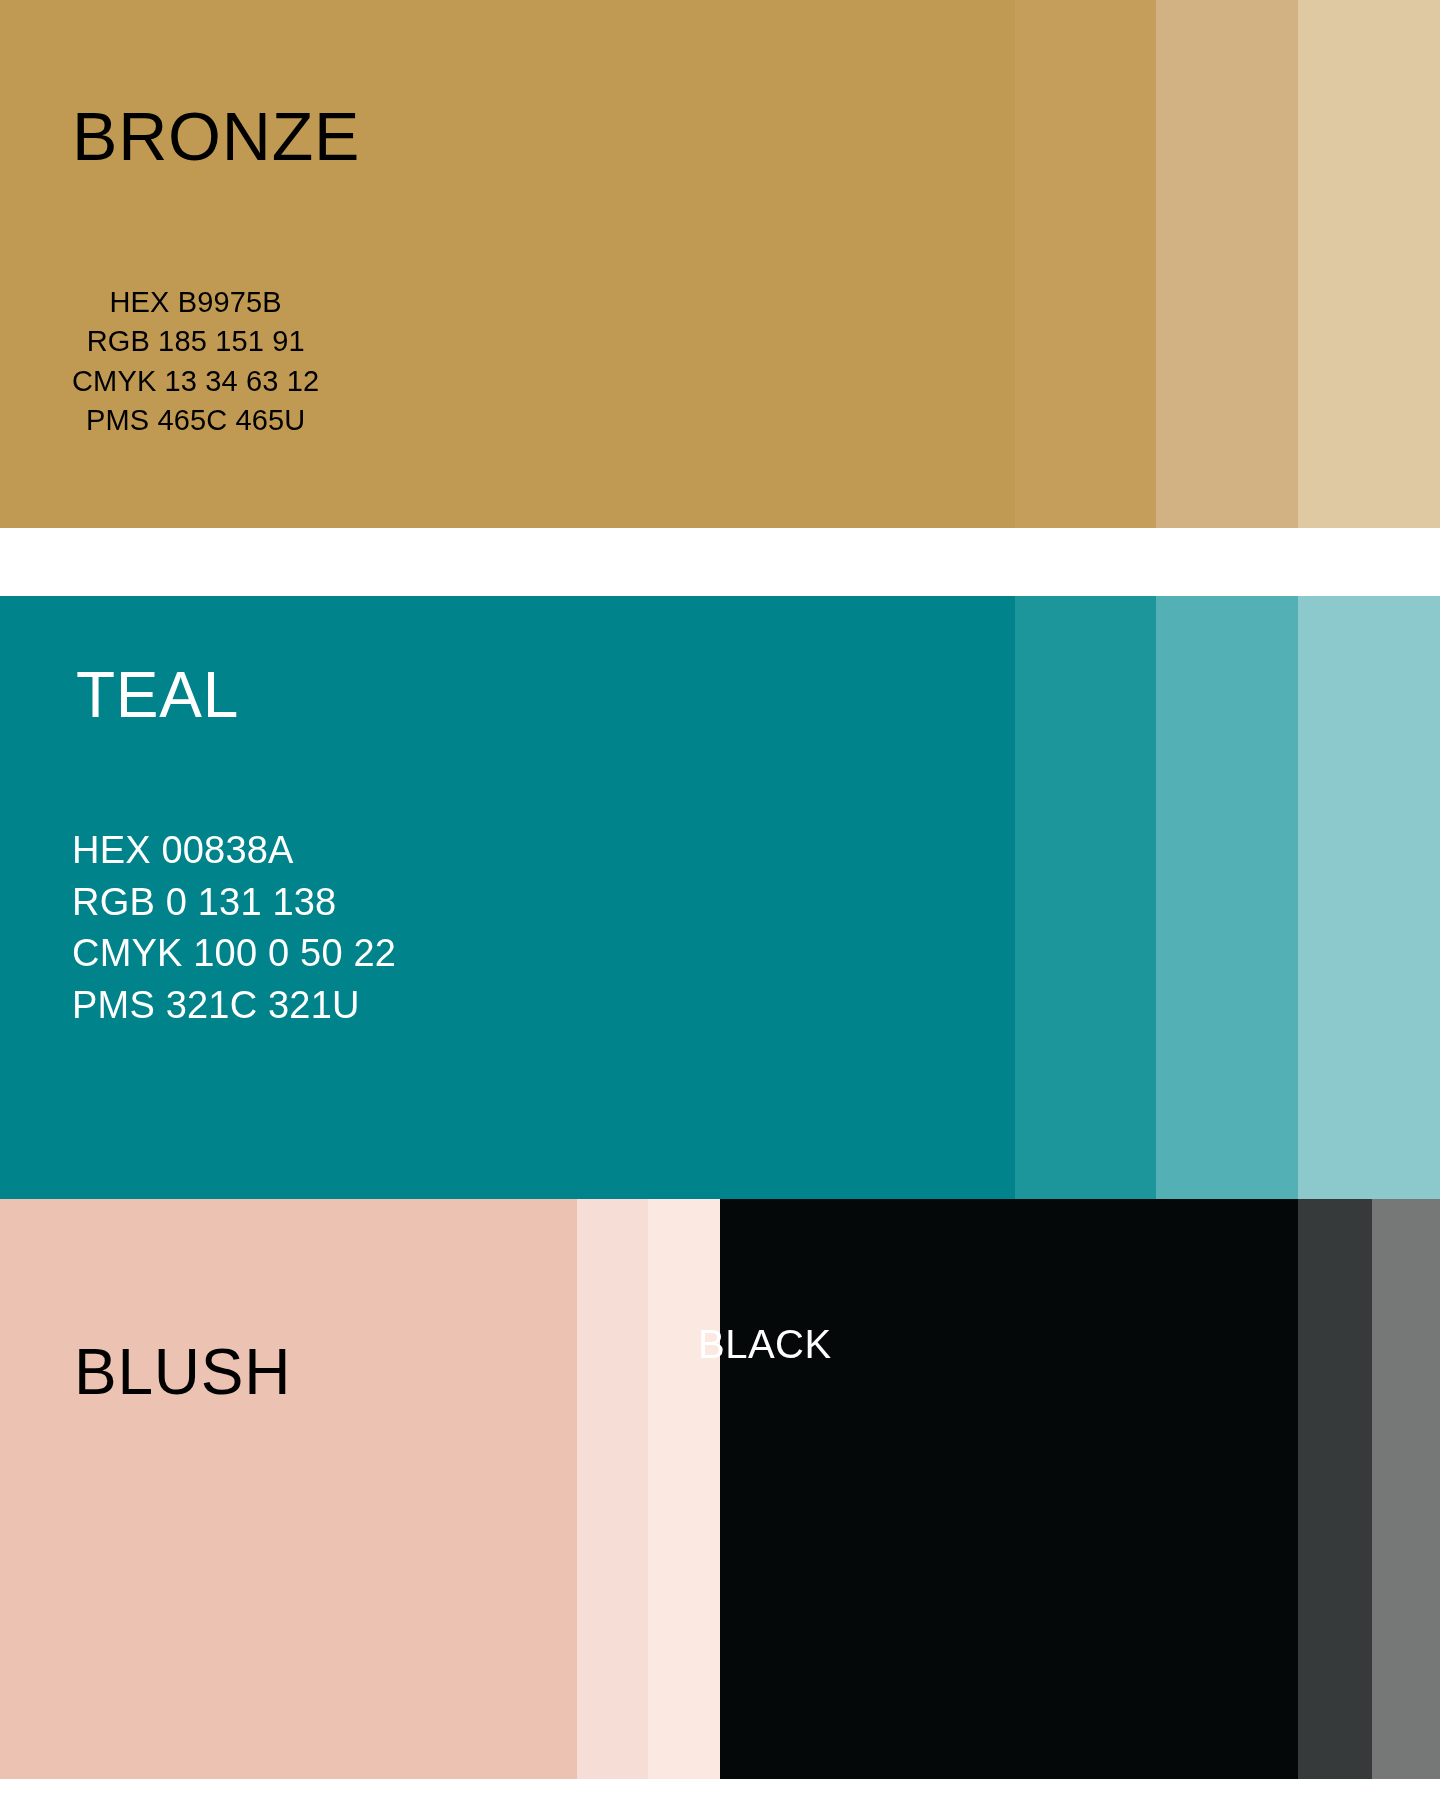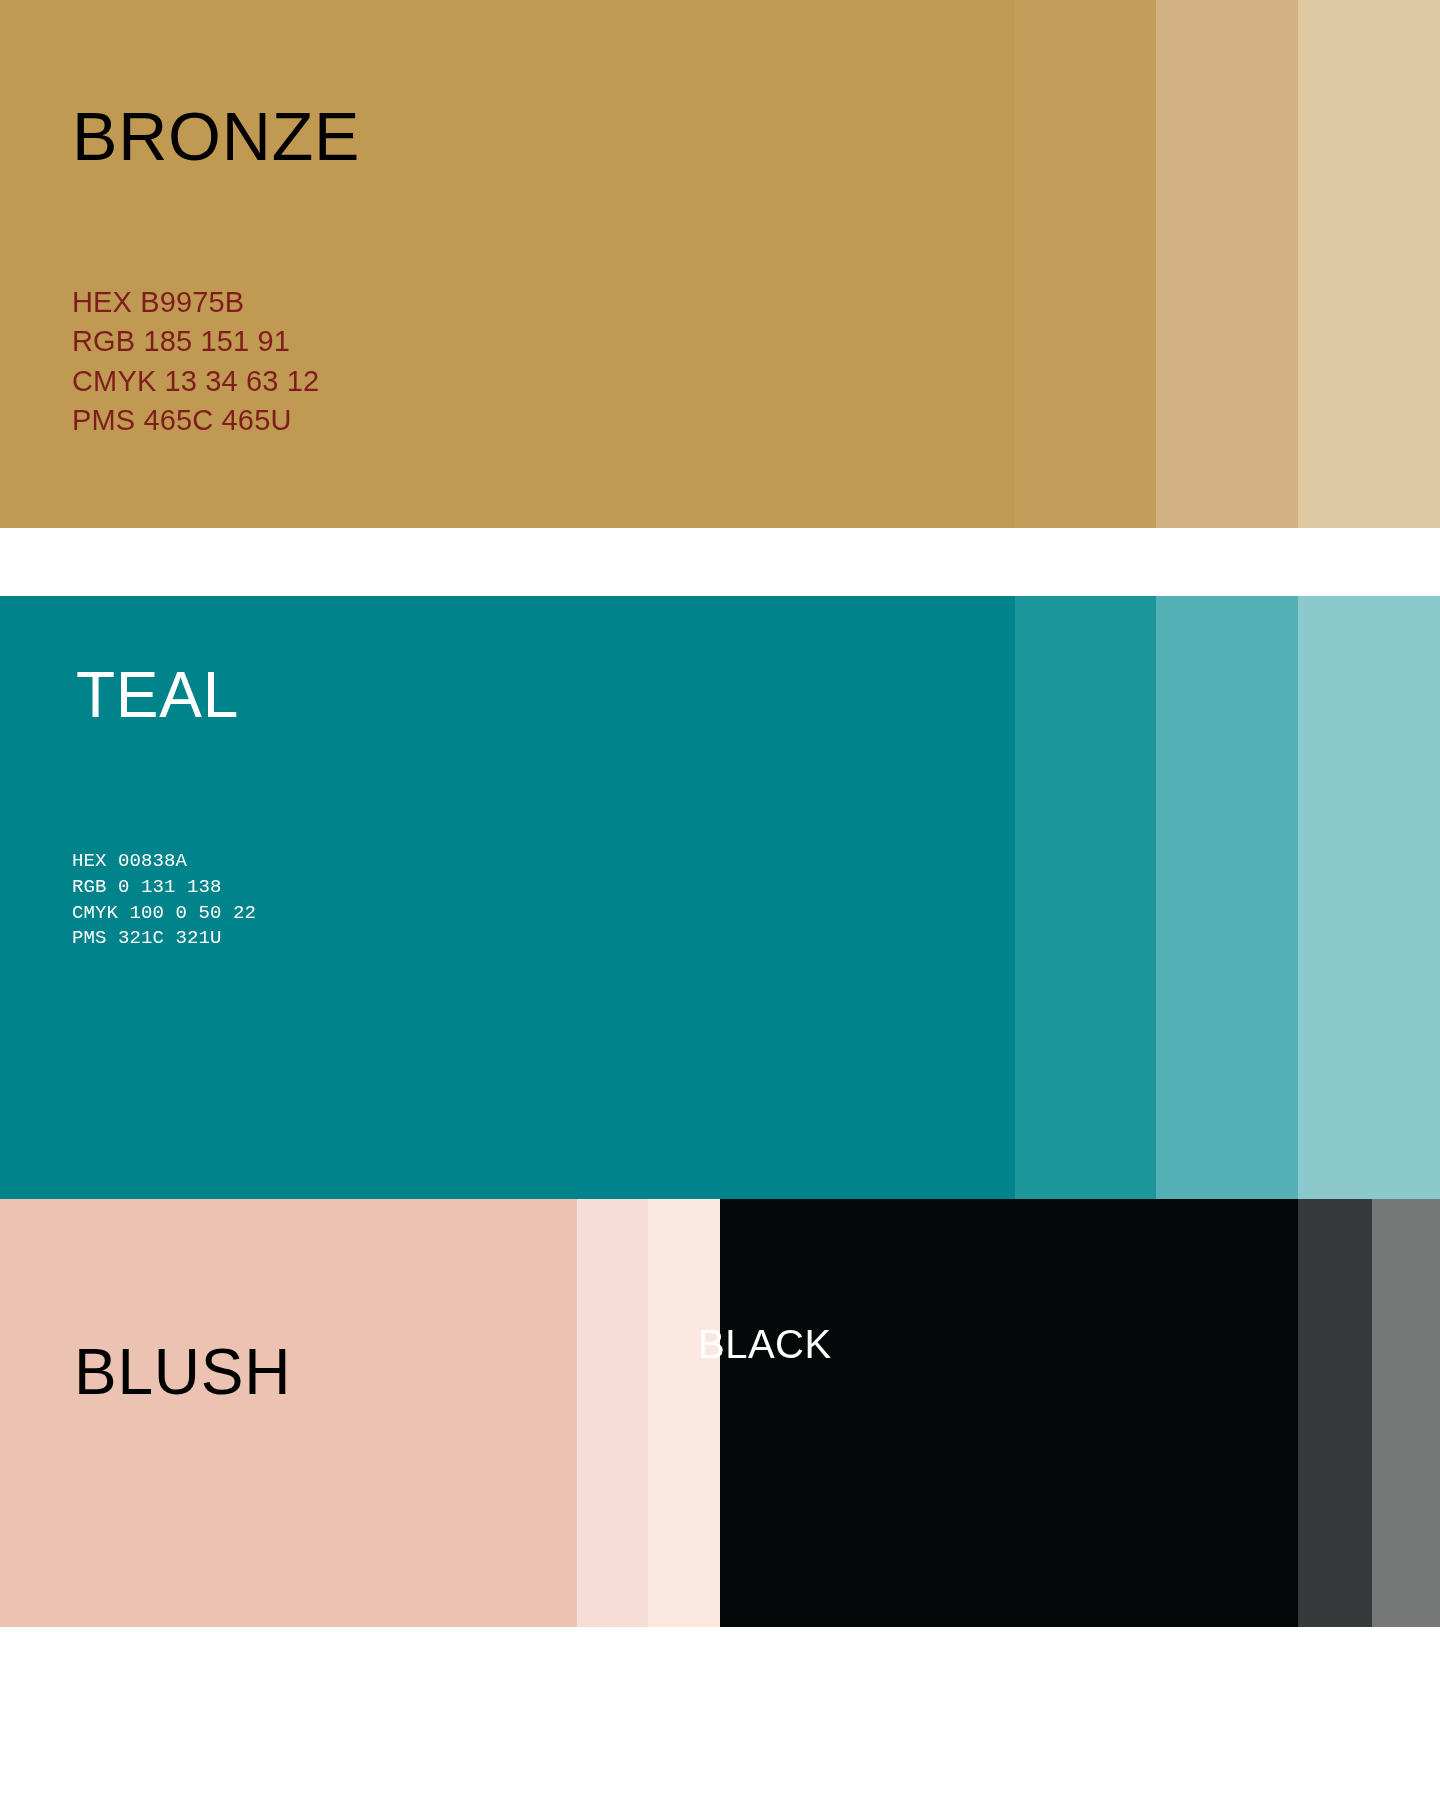--- a/index.html
+++ b/index.html
@@ -82,30 +82,29 @@
     background: #00838A;
   }
   #teal-name {
     left: 76px;
     top: 24px;
     font-size: 64px;
     color: #ffffff;
   }
   #teal-specs {
     left: 72px;
-    top: 253px;
-    font-size: 19px;
+    top: 229px;
+    font-size: 38px;
     color: #ffffff;
-    font-family: Liberation Mono, monospace;
   }
 
   
   #band-bottom {
     top: 1199px;
-    height: 428px;
+    height: 580px;
     background: #ECC3B2;
   }
   #blush-name {
     left: 74px;
     top: 98px;
     font-size: 64px;
     color: #000000;
   }
   #black-name {
     left: 698px;
@@ -120,21 +119,21 @@
 <div class="page">
 
   <section class="band" id="band-bronze" style="background: rgb(192, 154, 82);">
     <div class="swatch" id="sw-bronze-main" style="left: 0px; width: 1015px; background: rgb(192, 154, 82);"></div>
     <div class="swatch" id="sw-bronze-t1" style="left: 1015px; width: 141px; background: rgb(198, 158, 91);"></div>
     <div class="swatch" id="sw-bronze-t2" style="left: 1156px; width: 142px; background: rgb(210, 177, 131);"></div>
     <div class="swatch" id="sw-bronze-t3" style="left: 1298px; width: 142px; background: rgb(223, 201, 163);"></div>
 
     <h1 class="color-name" id="bronze-name" style="color: rgb(0, 0, 0);">BRONZE</h1>
 
-    <div class="specs" id="bronze-specs" style="color: #7f1d1d;">
+    <div class="specs" id="bronze-specs" style="color: #000000; text-align: center;">
       <span class="spec-line">HEX B9975B</span>
       <span class="spec-line">RGB 185 151 91</span>
       <span class="spec-line">CMYK 13 34 63 12</span>
       <span class="spec-line">PMS 465C 465U</span>
     </div>
   </section>
 
   <section class="band" id="band-teal" style="background: rgb(0, 131, 138);">
     <div class="swatch" id="sw-teal-main" style="left: 0px; width: 1015px; background: rgb(0, 131, 138);"></div>
     <div class="swatch" id="sw-teal-t1" style="left: 1015px; width: 141px; background: rgb(28, 149, 155);"></div>

